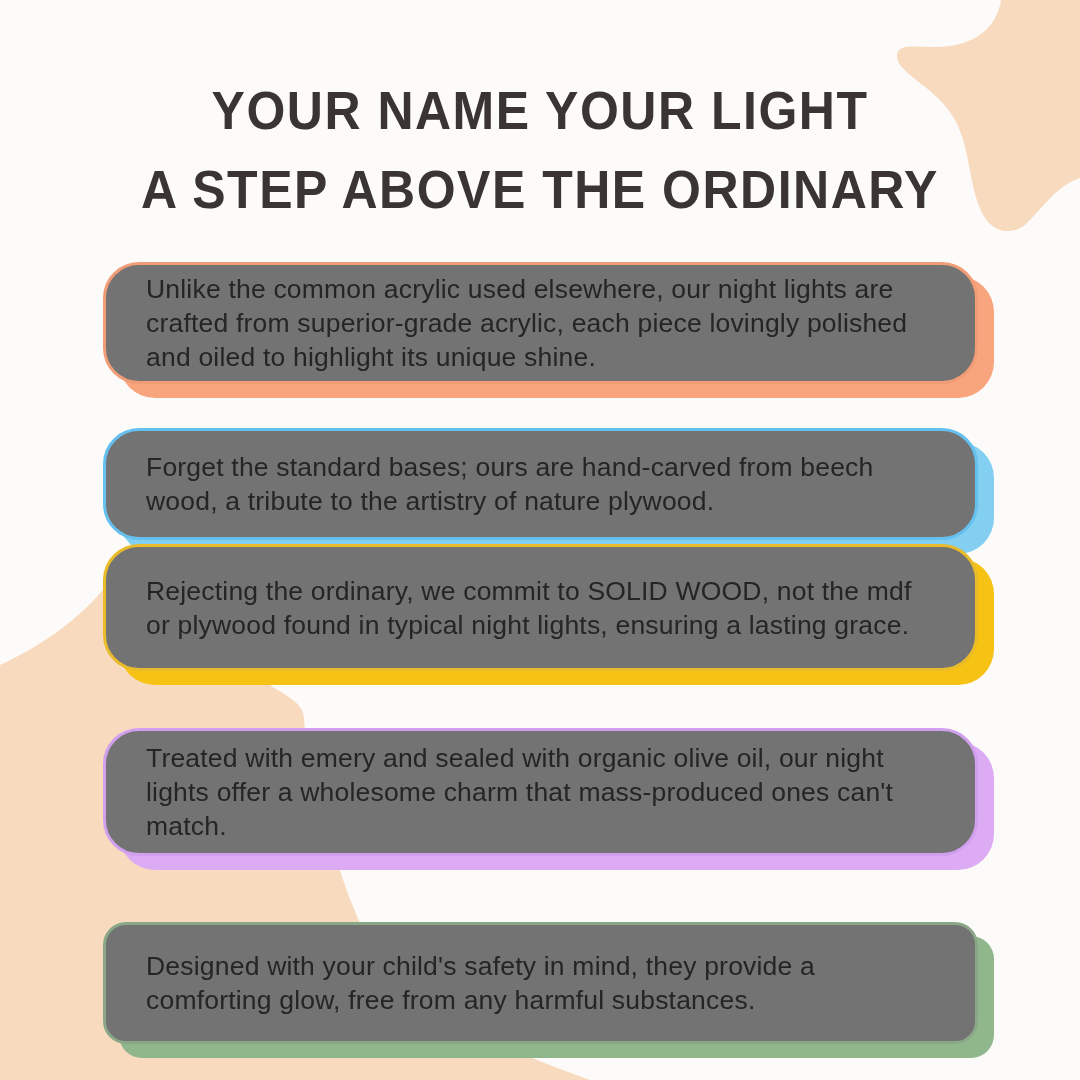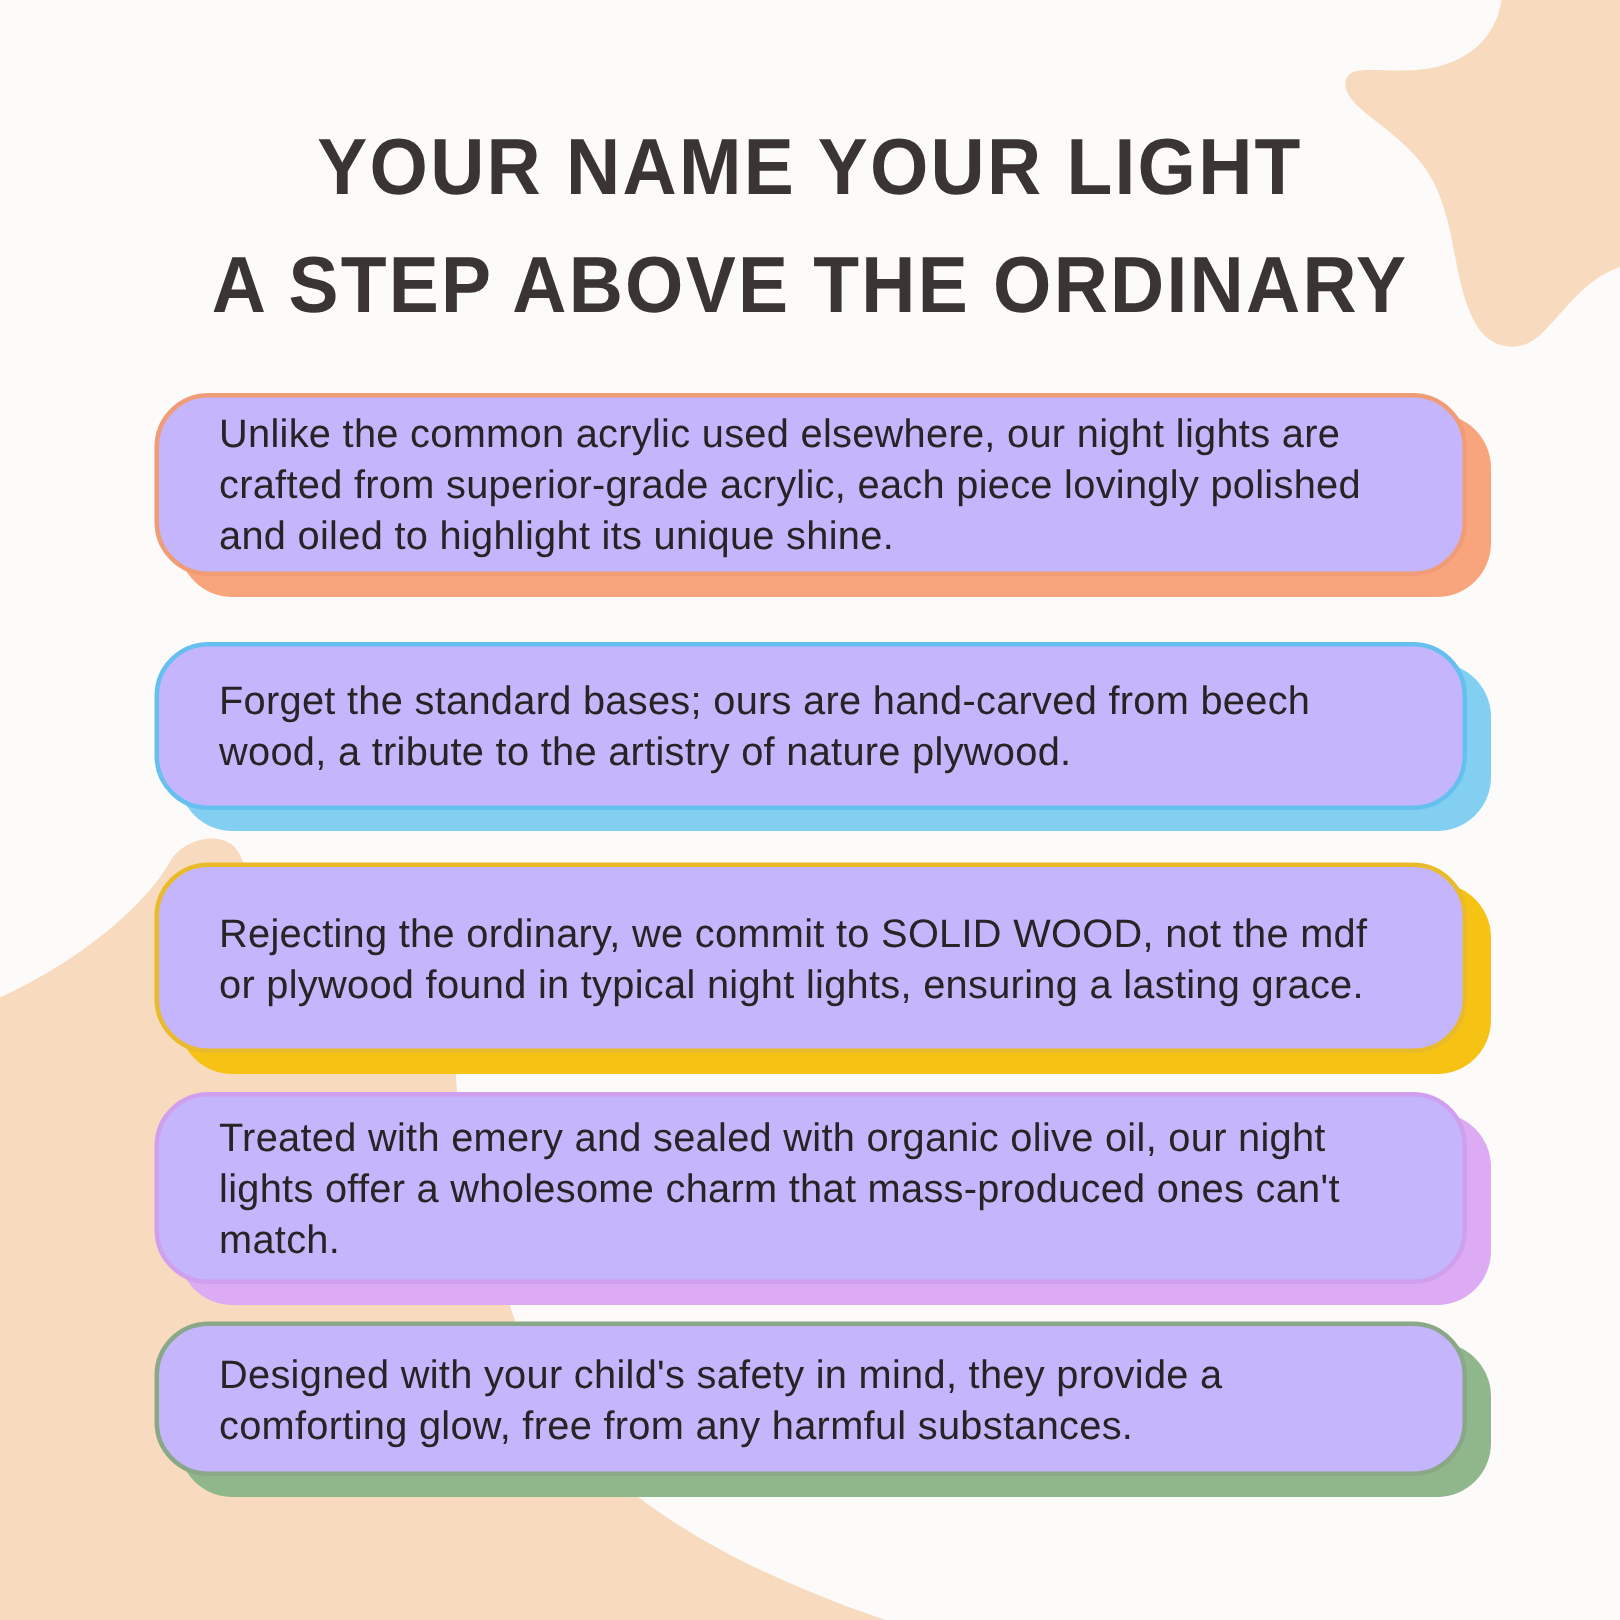--- a/index.html
+++ b/index.html
@@ -29,36 +29,36 @@
     letter-spacing:1.5px;
     transform:scaleY(1.06);
     transform-origin:top center;
   }
   .cards{
     position:absolute;left:103px;top:0;width:875px;height:1080px;
   }
   .card{
     position:absolute;
     left:0;width:875px;
-    background:#c4b5fd;
+    background:#737373;
     border:3px solid #000;
     border-radius:36px;
     display:flex;
     align-items:center;
     padding:10px 36px 10px 40px;
     font-size:26.5px;
     line-height:34px;
     color:var(--text);
     letter-spacing:0.2px;
   }
   .card-1{top:262px;height:122px;}
   .card-2{top:428px;height:112px;}
-  .card-3{top:575px;height:127px;}
+  .card-3{top:544px;height:127px;}
   .card-4{top:728px;height:128px;}
-  .card-5{top:881px;height:103px;}
+  .card-5{top:922px;height:122px;border-radius:23px;}
 </style>
 </head>
 <body>
 
 <svg class="blob-layer" viewBox="0 0 1080 1080" aria-hidden="true">
   <path fill="var(--blob)" d="M 1001 0
        C 997 26, 978 42, 950 46
        C 922 50, 896 40, 897 57
        C 898 74, 938 88, 955 120
        C 972 152, 968 190, 985 218

